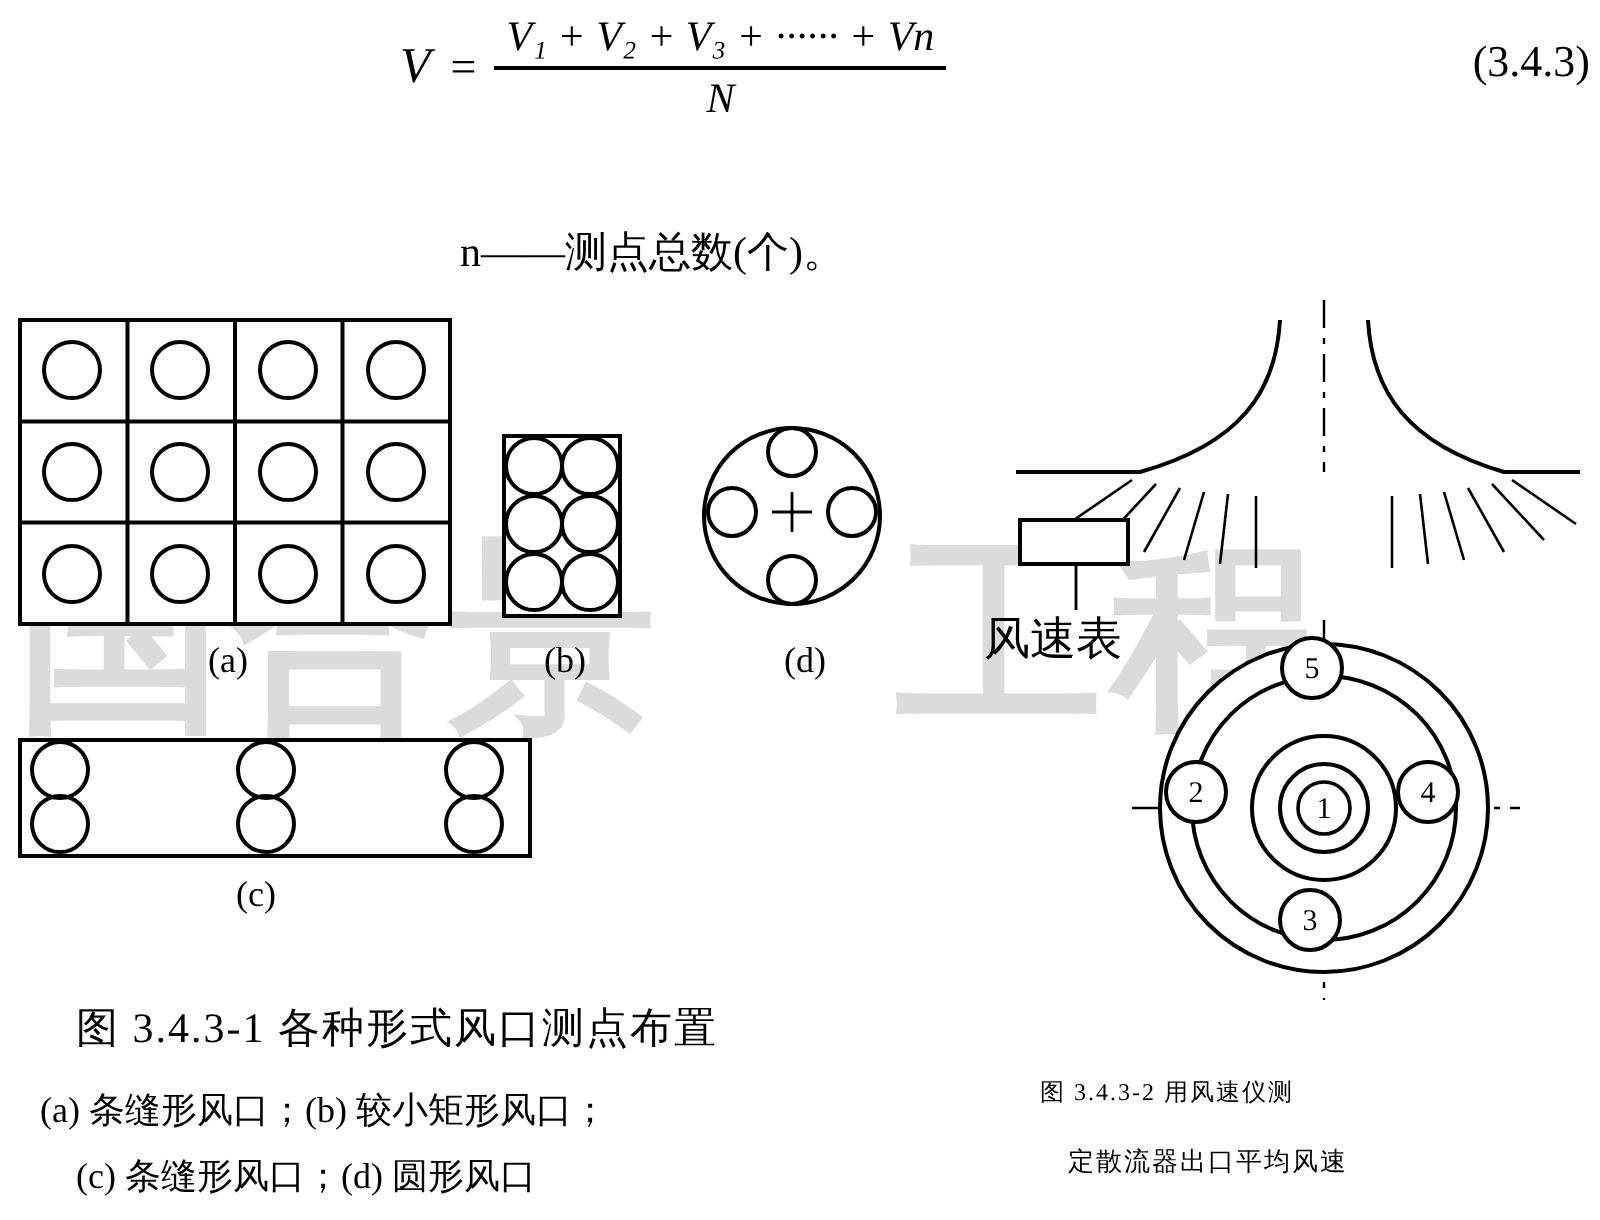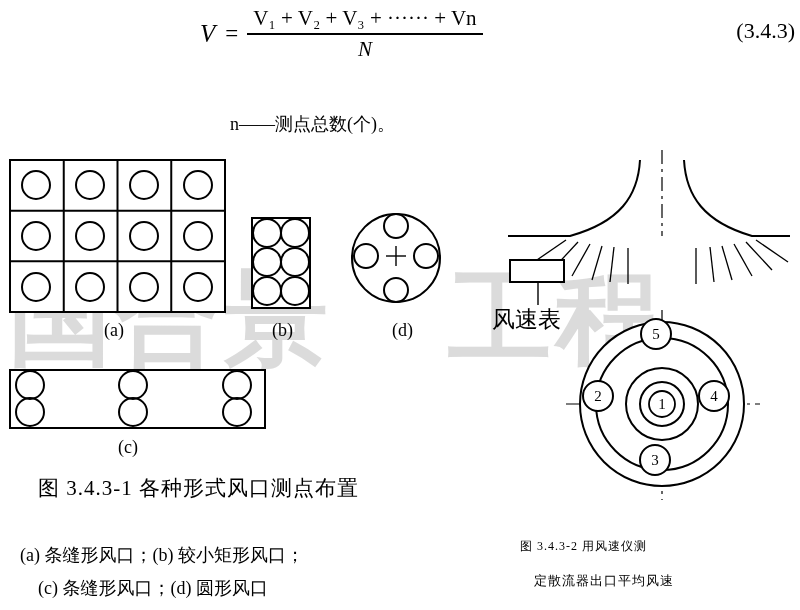--- a/index.html
+++ b/index.html
@@ -87,43 +87,43 @@
     position: absolute;
     left: 8px;
     top: 72px;
     font-size: 21px;
     white-space: nowrap;
   }
   .where-line2 {
     position: absolute;
     left: 230px;
     top: 112px;
-    font-size: 18px;
-    white-space: nowrap;
-  }
-  .ital { }
+    font-size: 21px;
+    white-space: nowrap;
+  }
+  .ital { font-style: italic; }
 
   
   #figures { position: absolute; left: 0; top: 0; width: 800px; height: 610px; z-index: 1; }
   svg { overflow: visible; }
 
   
   .cap {
     position: absolute;
     font-size: 19px;
     white-space: nowrap;
     z-index: 3;
     font-family: "Liberation Serif", serif;
   }
   #cap-a { left: 104px; top: 320px; font-size: 18px; }
   #cap-b { left: 272px; top: 320px; font-size: 18px; }
   #cap-d { left: 392px; top: 320px; font-size: 18px; }
   #cap-c { left: 118px; top: 437px; font-size: 18px; }
 
-  #fig1-title { left: 38px; top: 474px; font-size: 21px; letter-spacing: 1px; }
+  #fig1-title { left: 38px; top: 500px; font-size: 21px; letter-spacing: 1px; }
   #fig1-sub1  { left: 20px; top: 543px; font-size: 18px; }
   #fig1-sub2  { left: 38px; top: 576px; font-size: 18px; }
 
   #fig2-title { left: 520px; top: 538px; font-size: 12px; letter-spacing: 1px; }
   #fig2-sub   { left: 534px; top: 572px; font-size: 13px; letter-spacing: 1px; }
 
   #label-anemo { left: 492px; top: 304px; font-size: 23px; z-index: 4; }
 
   .num-lbl {
     font-family: "Liberation Serif", serif;

